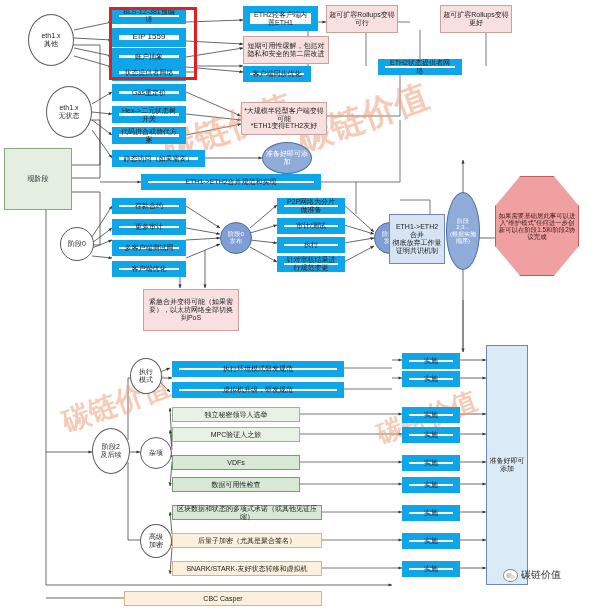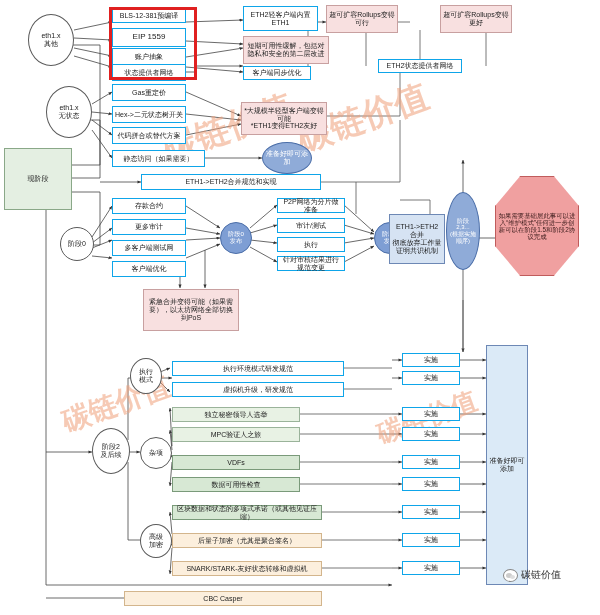--- a/index.html
+++ b/index.html
@@ -2,21 +2,21 @@
 <html><head>
 <meta charset="utf-8">
 <style>
   html,body{margin:0;padding:0;background:#fff;}
   body{width:600px;height:615px;position:relative;overflow:hidden;
        font-family:"Liberation Sans","DejaVu Sans",sans-serif;color:#222;}
   #diagram{position:absolute;left:0;top:0;width:600px;height:615px;}
   .node{position:absolute;box-sizing:border-box;display:flex;align-items:center;
         justify-content:center;text-align:center;line-height:1.12;
         font-size:7px;letter-spacing:0;padding:1px 2px;}
-  .rect{border:1px solid #0ea5e9;background:#fff;}
+  .rect{border:7px solid #0ea5e9;background:#fff;}
   .pink{border:1px solid #c8a0a0;background:#f8e0e0;}
   .green{border:1px solid #7a9a7a;background:#d7e8d4;}
   .greenlite{border:1px solid #9ab39a;background:#e8f2e4;}
   .cream{border:1px solid #d3b58c;background:#fcefdd;}
   .blue{border:1px solid #6d88b5;background:#d6e3f3;}
   .bluepale{border:1px solid #6d88b5;background:#dbeaf7;}
   .ellipse{border:1px solid #5a5a5a;background:#fff;border-radius:50%;}
   .circle{border:1px solid #5a5a5a;background:#fff;border-radius:50%;}
   .circblue{border:1px solid #4b6ea8;background:#7e9ed4;color:#fff;border-radius:50%;}
   .ellblue{border:1px solid #4b6ea8;background:#8fabd8;color:#fff;border-radius:50%;}

